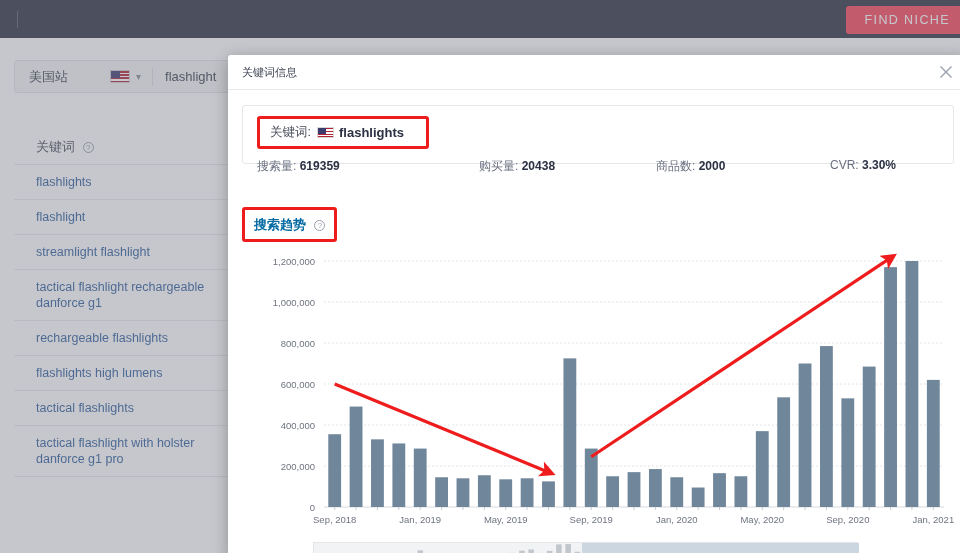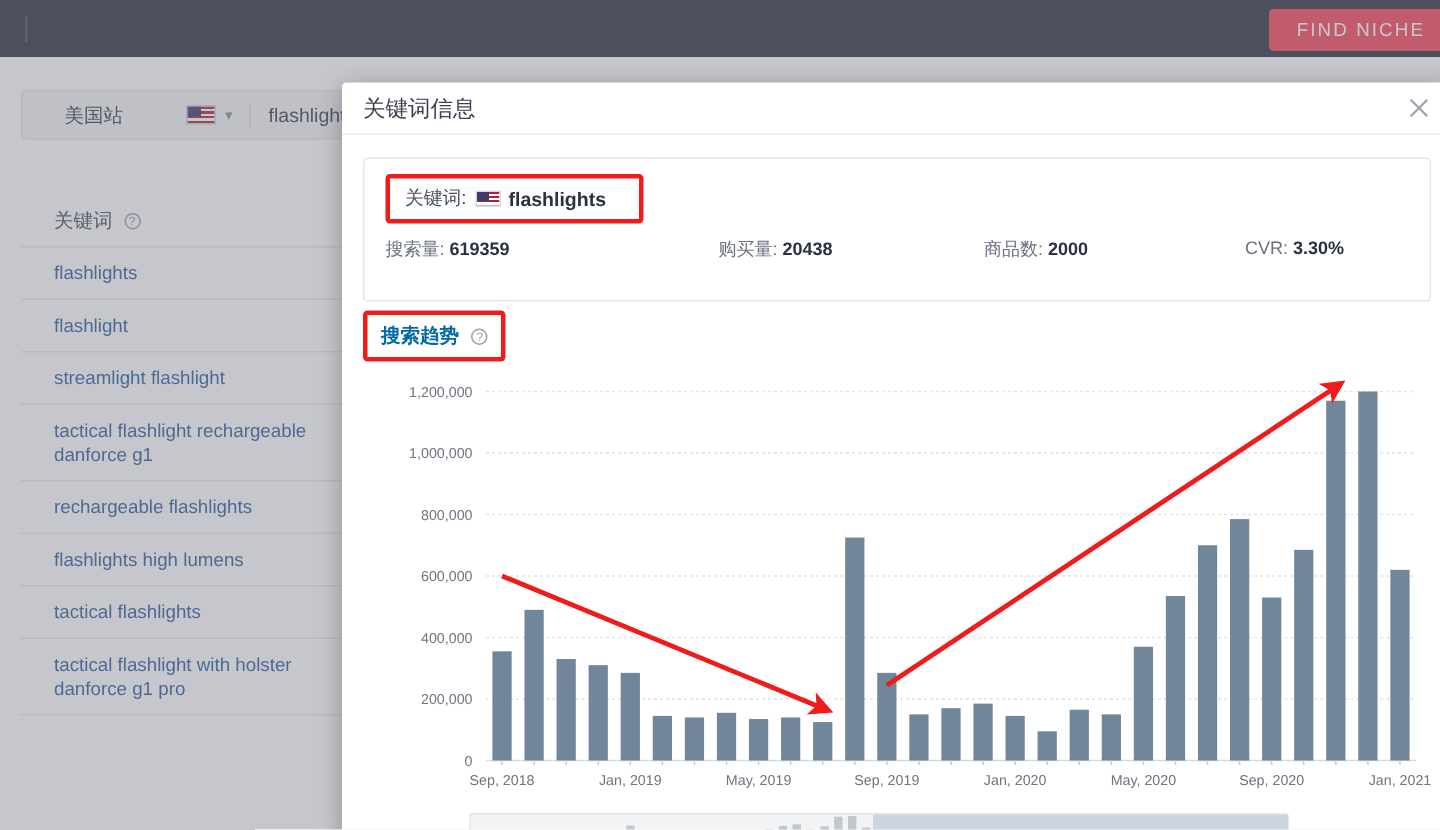--- a/index.html
+++ b/index.html
@@ -52,21 +52,21 @@
   
   .page-bg {
     position: absolute; top: 38px; left: 0; width: 960px; height: 515px;
     background: #ffffff;
   }
   .searchbar {
     position: absolute; top: 22px; left: 14px; width: 330px; height: 33px;
     background: #f3f4f6; border: 1px solid #e2e4e8; border-radius: 3px;
     display: flex; align-items: center;
   }
-  .market-name { font-size: 13px; color: #3d4251; margin-left: 28px; }
+  .market-name { font-size: 13px; color: #3d4251; margin-left: 14px; }
   .flag {
     width: 20px; height: 13px; margin-left: 42px;
     display: inline-block; position: relative; overflow: hidden;
     border: 1px solid rgba(0,0,0,.15);
   }
   .flag .stripes {
     position:absolute; inset:0;
     background: repeating-linear-gradient(to bottom,
       #b22234 0, #b22234 1.6px, #ffffff 1.6px, #ffffff 3.2px);
   }
@@ -111,29 +111,29 @@
     position: absolute; left: 228px; top: 55px; width: 740px; height: 505px;
     background: #ffffff; border-radius: 3px;
     box-shadow: 0 3px 16px rgba(0,0,0,.28);
     z-index: 11; overflow: hidden;
   }
   .modal-head {
     height: 35px; border-bottom: 1px solid #e8e9ed;
     display: flex; align-items: center; padding: 0 14px;
     position: relative;
   }
-  .modal-title { font-size: 15px; color: #3b4050; }
+  .modal-title { font-size: 11px; color: #3b4050; }
   .modal-close {
     position: absolute; right: 14px; top: 9px;
     width: 16px; height: 16px; cursor: pointer; color:#9aa0ab;
   }
 
   
   .info-card {
-    margin: 15px 14px 0 14px; height: 96px;
+    margin: 15px 14px 0 14px; height: 59px;
     border: 1px solid #e4e6ea; border-radius: 3px;
     position: relative;
   }
   .kw-box {
     position: absolute; left: 14px; top: 10px;
     border: 3px solid #ef1c1c; border-radius: 3px;
     padding: 5px 22px 5px 10px;
     display: flex; align-items: center;
   }
   .kw-label { font-size: 12.5px; color: #4a4f5e; }

